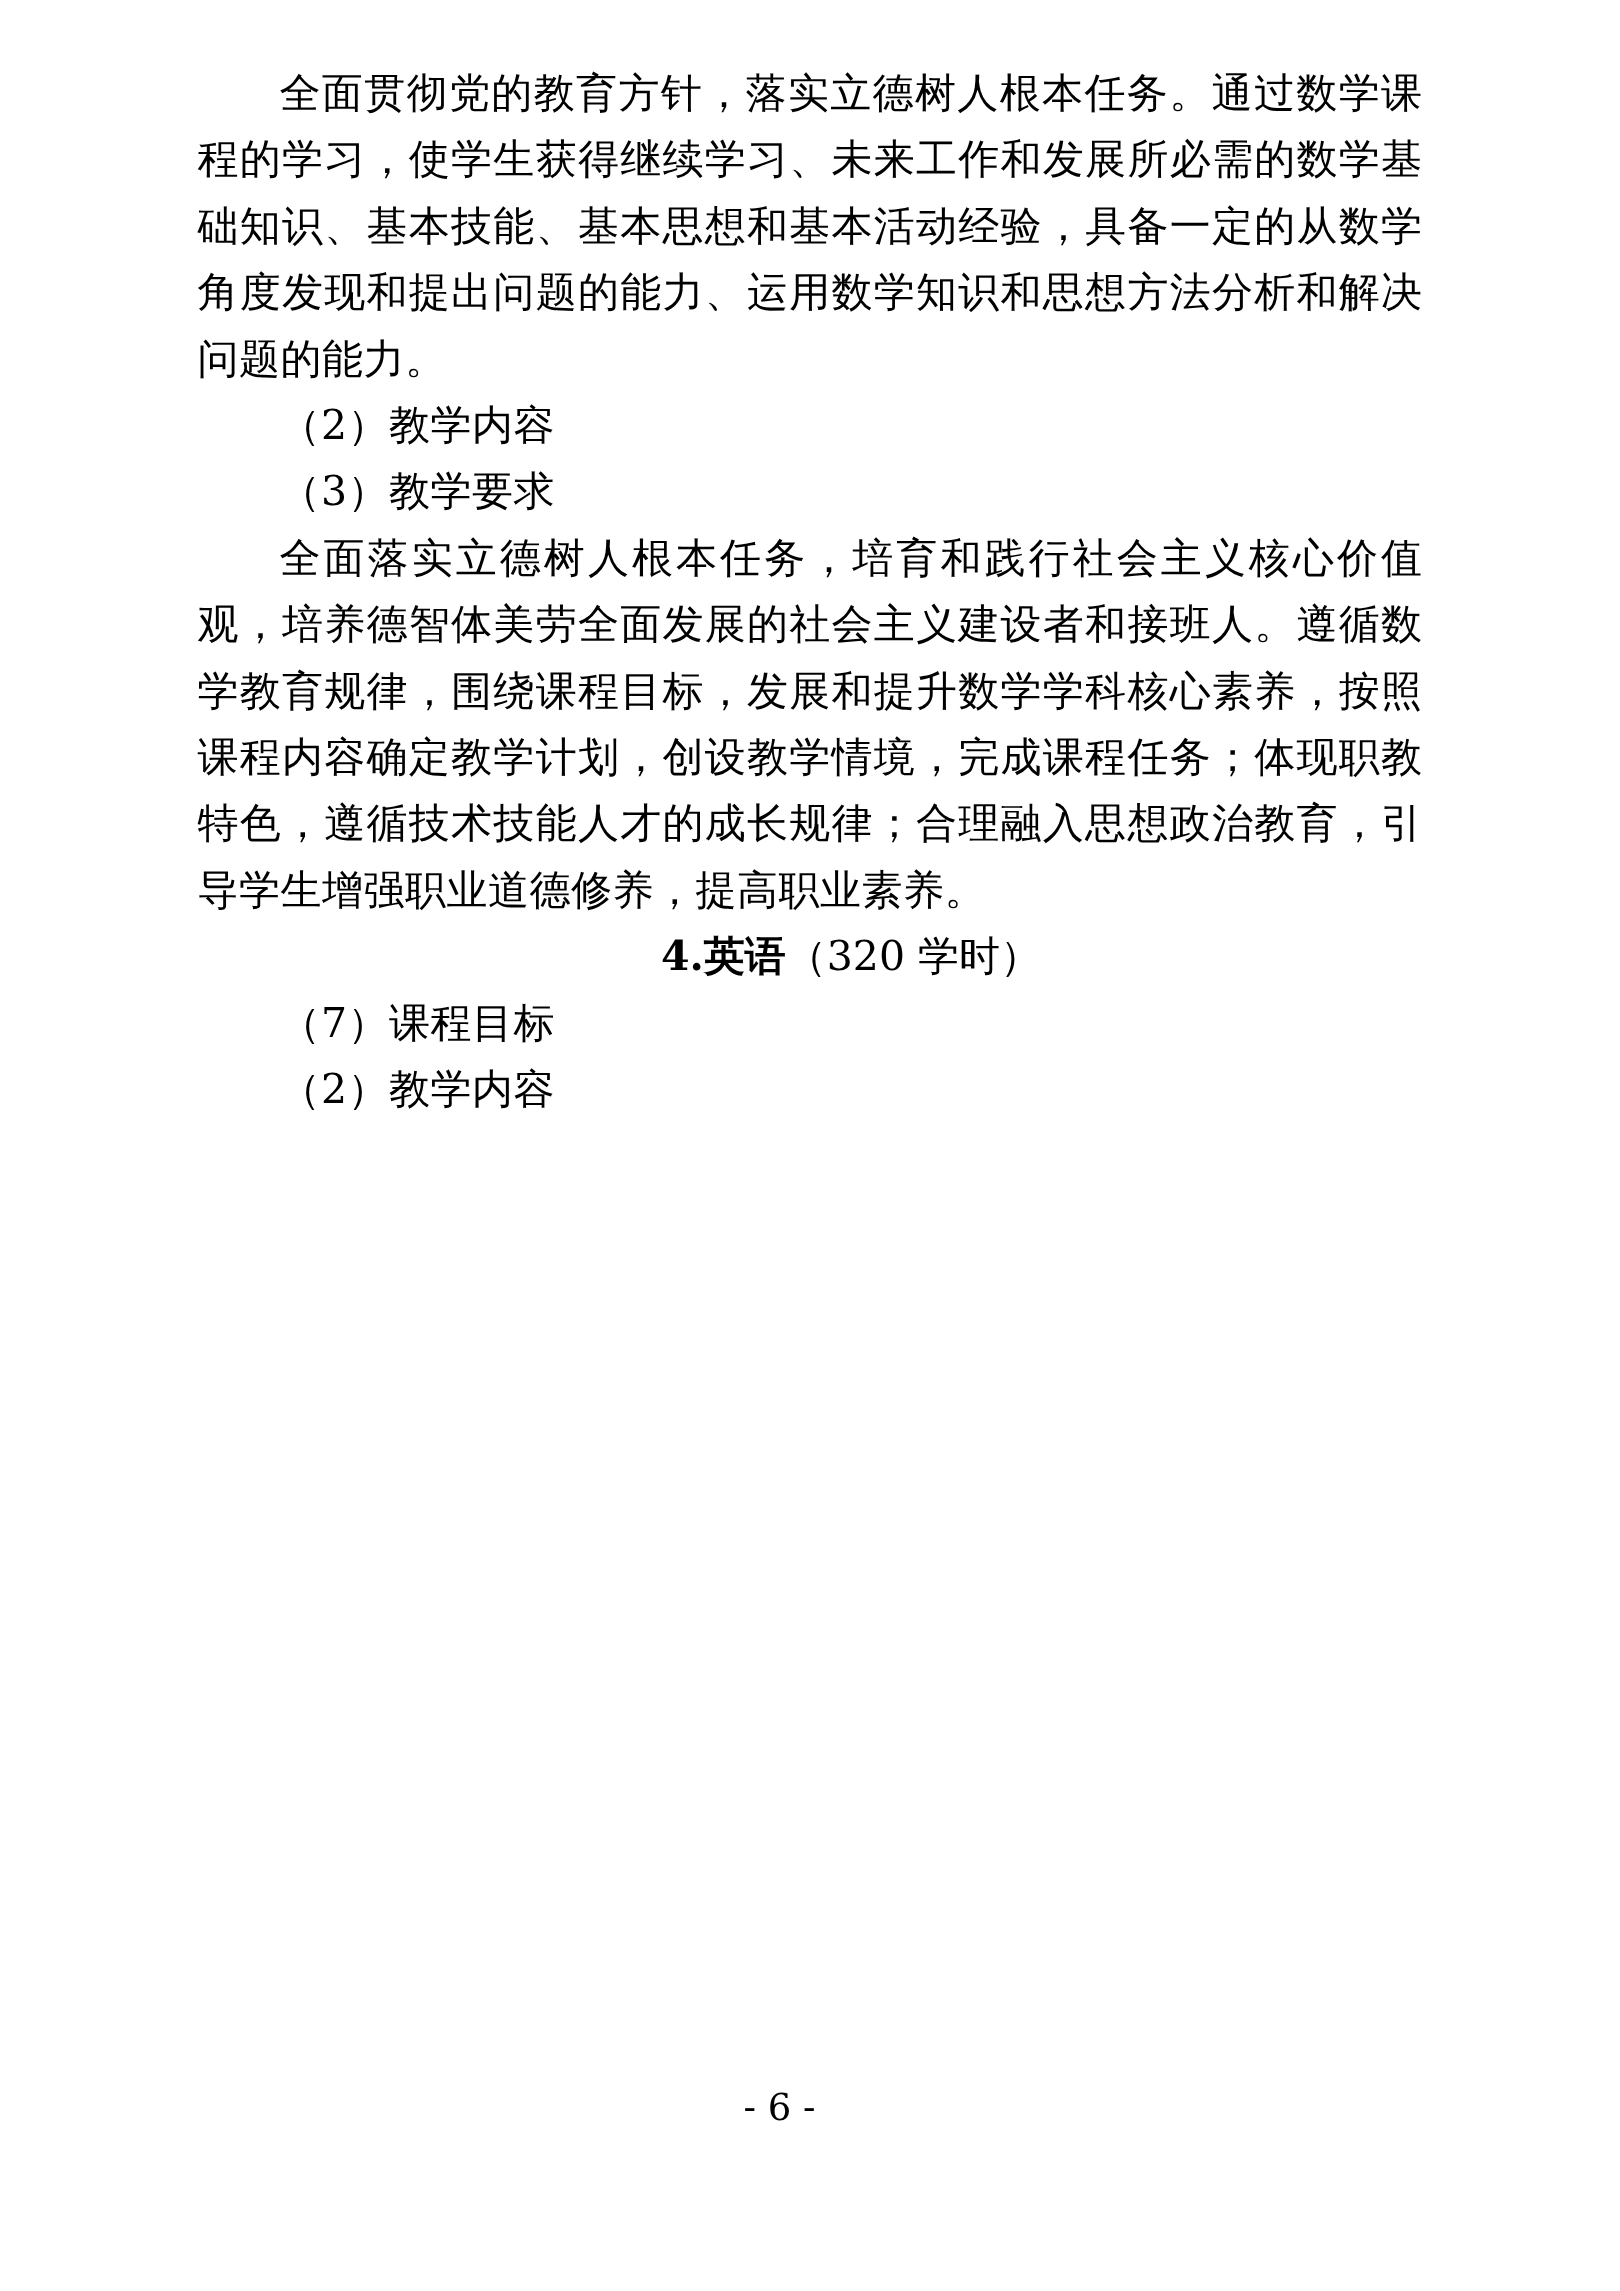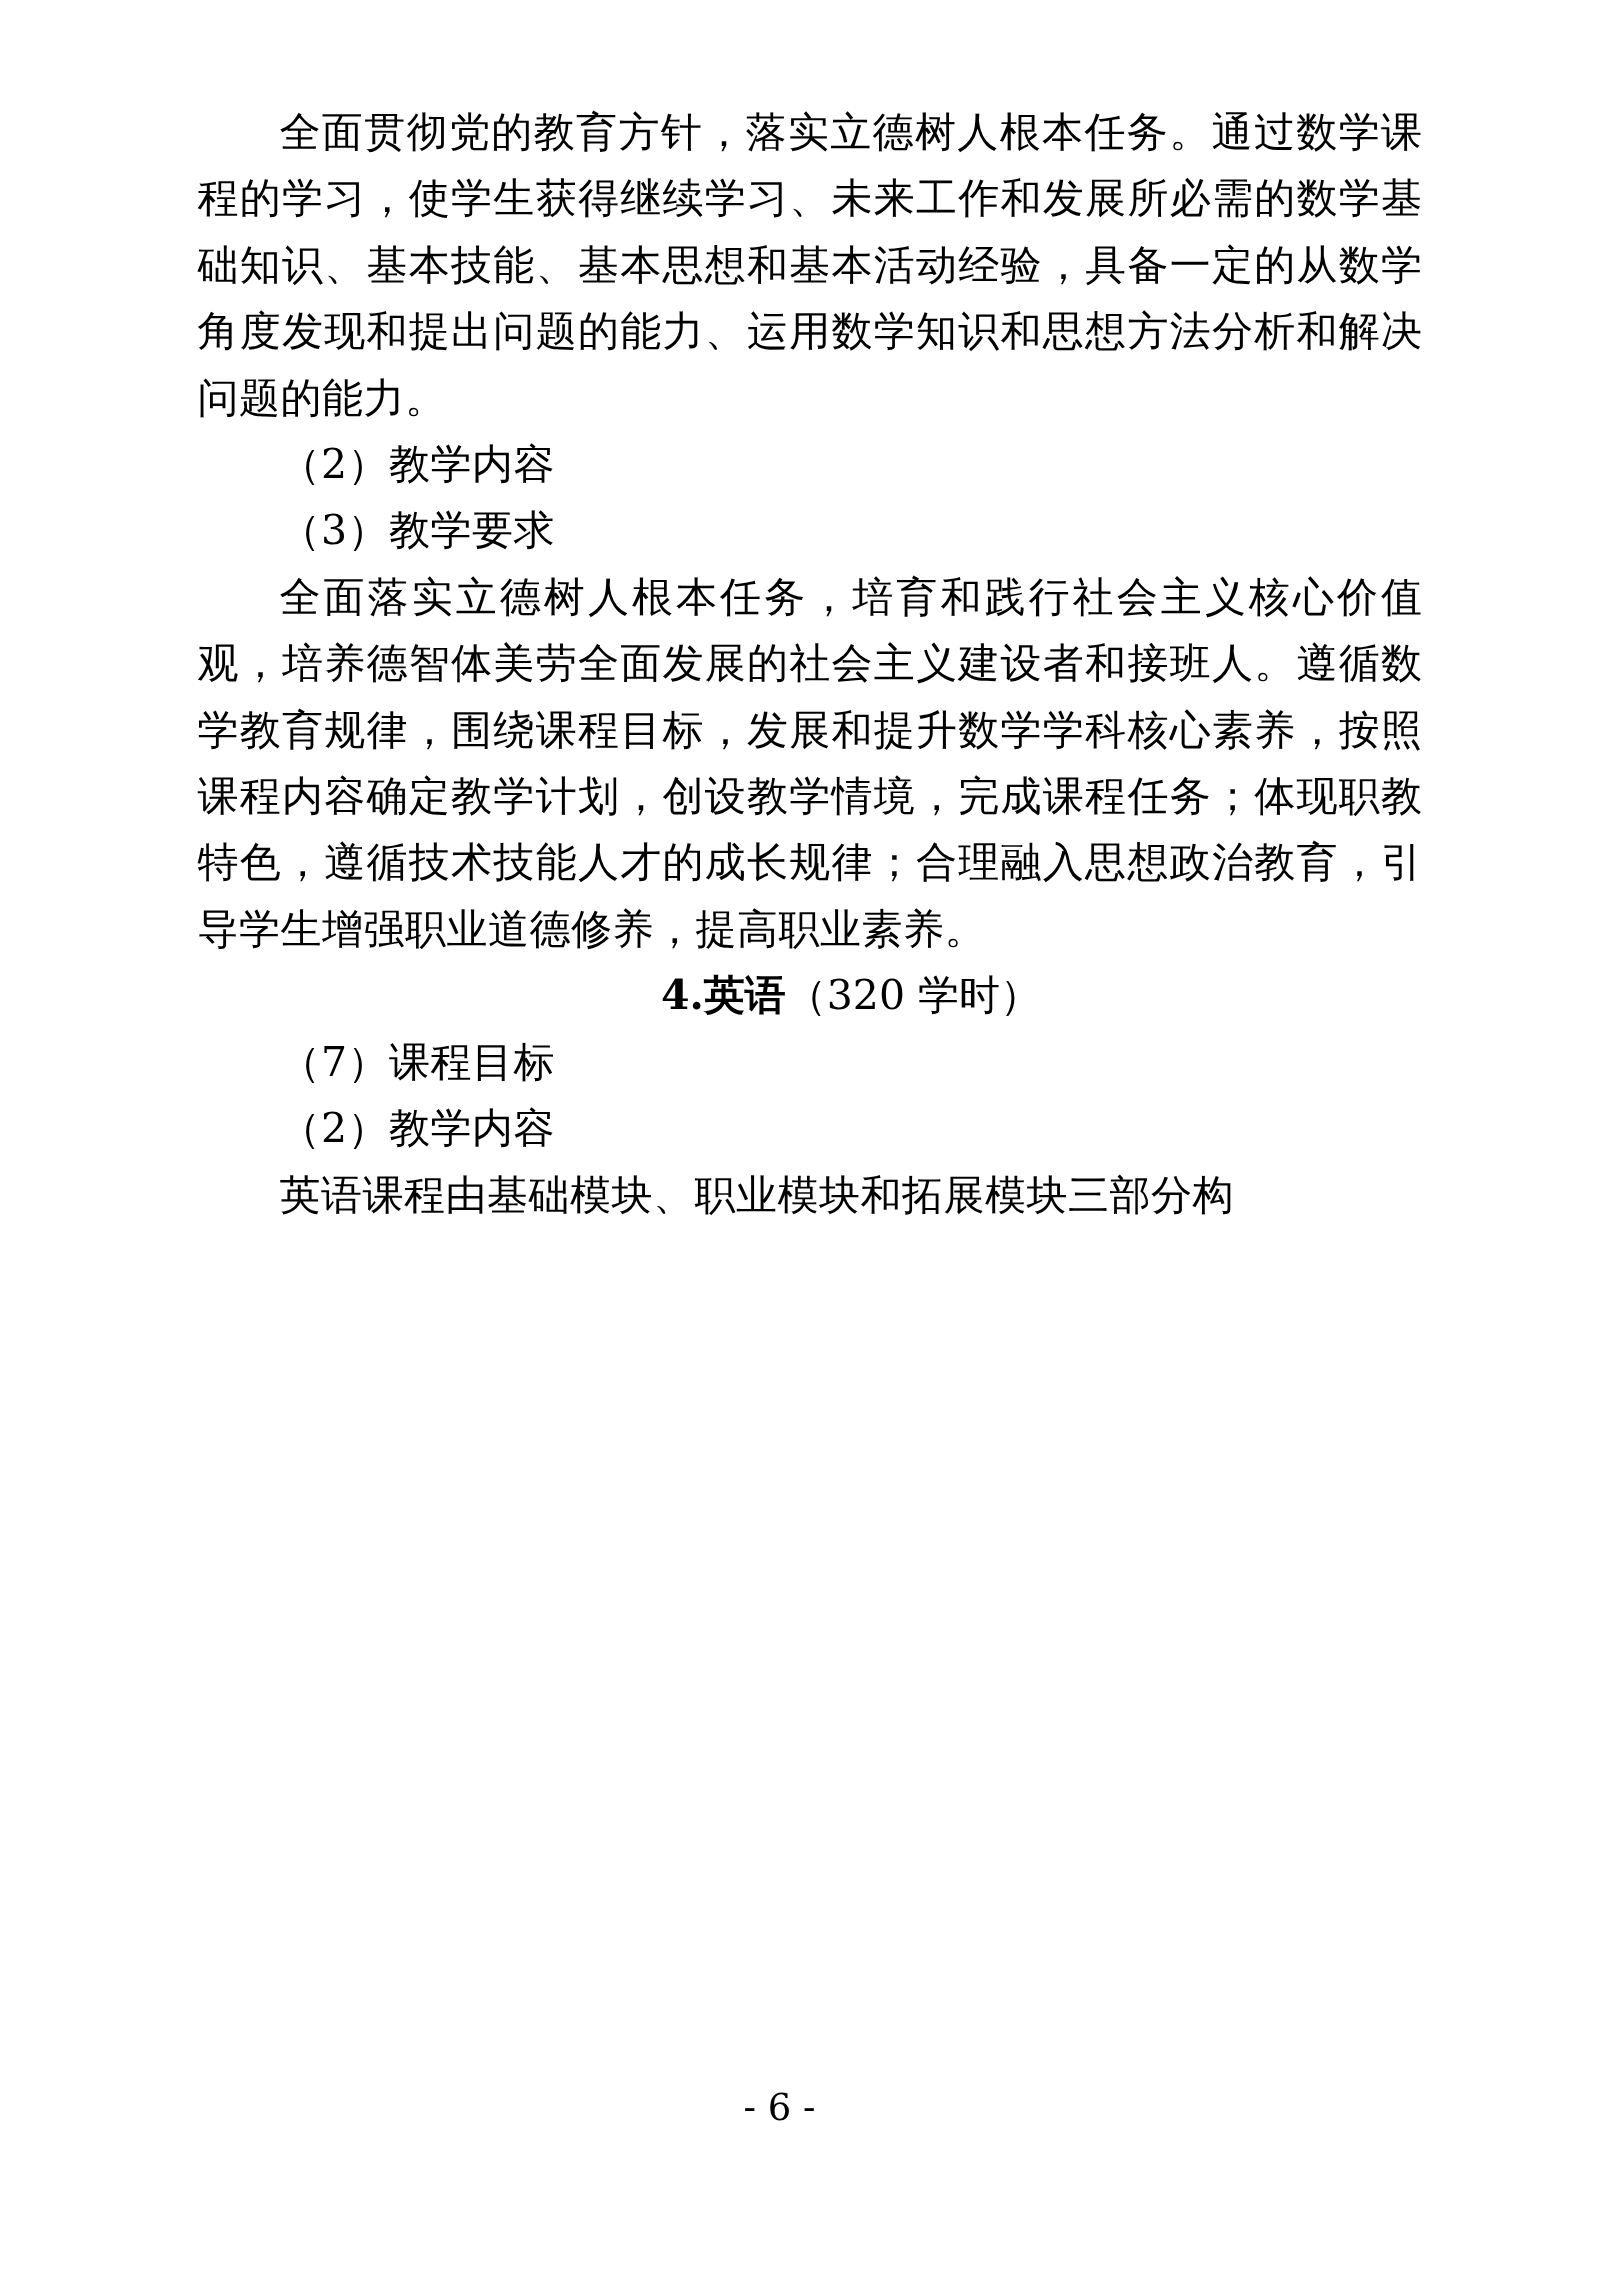--- a/index.html
+++ b/index.html
@@ -15,21 +15,21 @@
     position: relative;
     overflow: hidden;
   }
   .page {
     position: absolute;
     left: 0;
     top: 0;
     width: 1620px;
     height: 2292px;
     box-sizing: border-box;
-    padding: 99px 196px 0 196px;
+    padding: 60px 196px 0 196px;
   }
   .content {
     width: 1225px;
     margin: 0 auto;
   }
   p.body-text {
     margin: 0;
     font-size: 41px;
     line-height: 1.62;
     text-align: justify;
@@ -85,21 +85,20 @@
 
     <p class="heading">
       <span class="num">4.</span><span class="title">英语</span><span class="paren">（320 学时）</span>
     </p>
 
     <p class="body-text">（7）课程目标</p>
 
 
     <p class="body-text">（2）教学内容</p>
 
-    <p class="body-text">英语课程由基础模块、职业模块和拓展模块三部分构</p>
 
   </div>
 
   <div class="footer">
     <span class="pagenum">- 6 -</span>
   </div>
 </div>
 
 
 </body></html>

